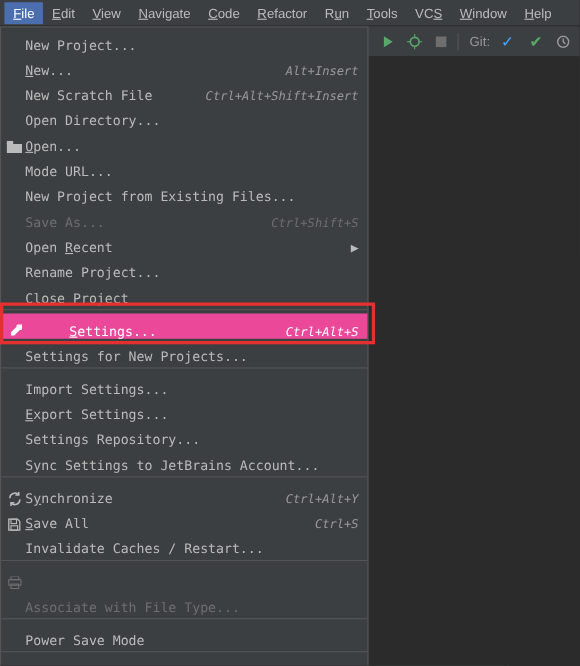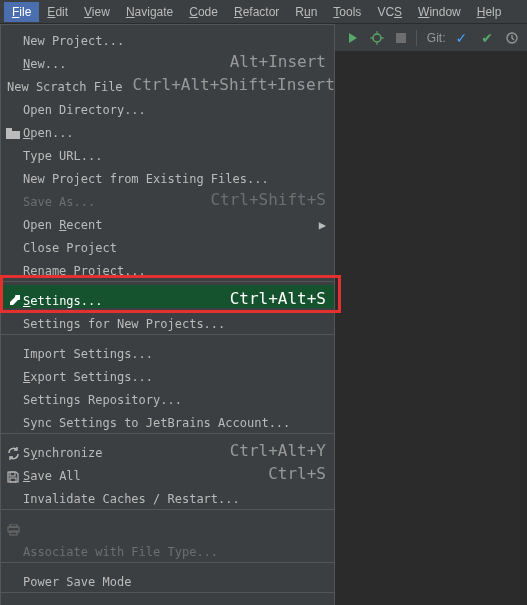--- a/index.html
+++ b/index.html
@@ -75,25 +75,25 @@
   }
   .menu-item .icon-slot {
     width: 16px;
     display: flex;
     align-items: center;
     justify-content: center;
     margin-right: 2px;
   }
   .menu-item .label { flex: 1; white-space: nowrap; }
   .menu-item .label .mn { text-decoration: underline; }
-  .menu-item .shortcut { color: #999; font-size: 16px; margin-left: 10px; }
+  .menu-item .shortcut { color: #999; font-size: 11px; margin-left: 10px; font-style: italic; }
   .menu-item .sub-arrow { color: #bbbbbb; margin-left: 10px; }
   .menu-item.disabled { color: #6e6e6e; }
   .menu-item.disabled .shortcut { color: #6e6e6e; }
-  .menu-item.highlighted { background: #14532d; color: #ffffff; }
+  .menu-item.highlighted { background: #ec4899; color: #ffffff; gap: 40px; }
   .menu-item.highlighted .shortcut { color: #ffffff; }
   .menu-sep { height: 1px; background: #555; margin: 3px 0; }
   .red-box {
     position: absolute;
     border: 3px solid #e53030;
     pointer-events: none;
     z-index: 20;
   }
   svg { display: block; }
 </style>
@@ -172,43 +172,43 @@
       <span class="icon-slot">
         <svg width="14" height="12" viewBox="0 0 14 12">
           <path d="M0 2 L5 2 L6 3 L14 3 L14 11 L0 11 Z" fill="#bbbbbb"></path>
           <rect x="0" y="0" width="6" height="3" fill="#bbbbbb"></rect>
         </svg>
       </span>
       <span class="label"><span class="mn">O</span>pen...</span>
     </div>
     <div class="menu-item">
       <span class="icon-slot"></span>
-      <span class="label">Type URL...</span>
+      <span class="label">Mode URL...</span>
     </div>
     <div class="menu-item">
       <span class="icon-slot"></span>
       <span class="label">New Project from Existing Files...</span>
     </div>
     <div class="menu-item disabled">
       <span class="icon-slot"></span>
       <span class="label">Save As...</span>
       <span class="shortcut">Ctrl+Shift+S</span>
     </div>
     <div class="menu-item">
       <span class="icon-slot"></span>
       <span class="label">Open <span class="mn">R</span>ecent</span>
       <span class="sub-arrow">▶</span>
     </div>
     <div class="menu-item">
       <span class="icon-slot"></span>
+      <span class="label">Rename Project...</span>
+    </div>
+    <div class="menu-item">
+      <span class="icon-slot"></span>
       <span class="label">Close Project</span>
-    </div>
-    <div class="menu-item">
-      <span class="icon-slot"></span>
-      <span class="label">Rename Project...</span>
     </div>
     <div class="menu-sep"></div>
     <div class="menu-item highlighted">
       <span class="icon-slot">
         <svg width="13" height="13" viewBox="0 0 13 13">
           <path d="M8 2 A3 3 0 1 1 11 5 L6 10 L3 10 L3 7 Z" fill="#ffffff"></path>
         </svg>
       </span>
       <span class="label"><span class="mn">S</span>ettings...</span>
       <span class="shortcut">Ctrl+Alt+S</span>

